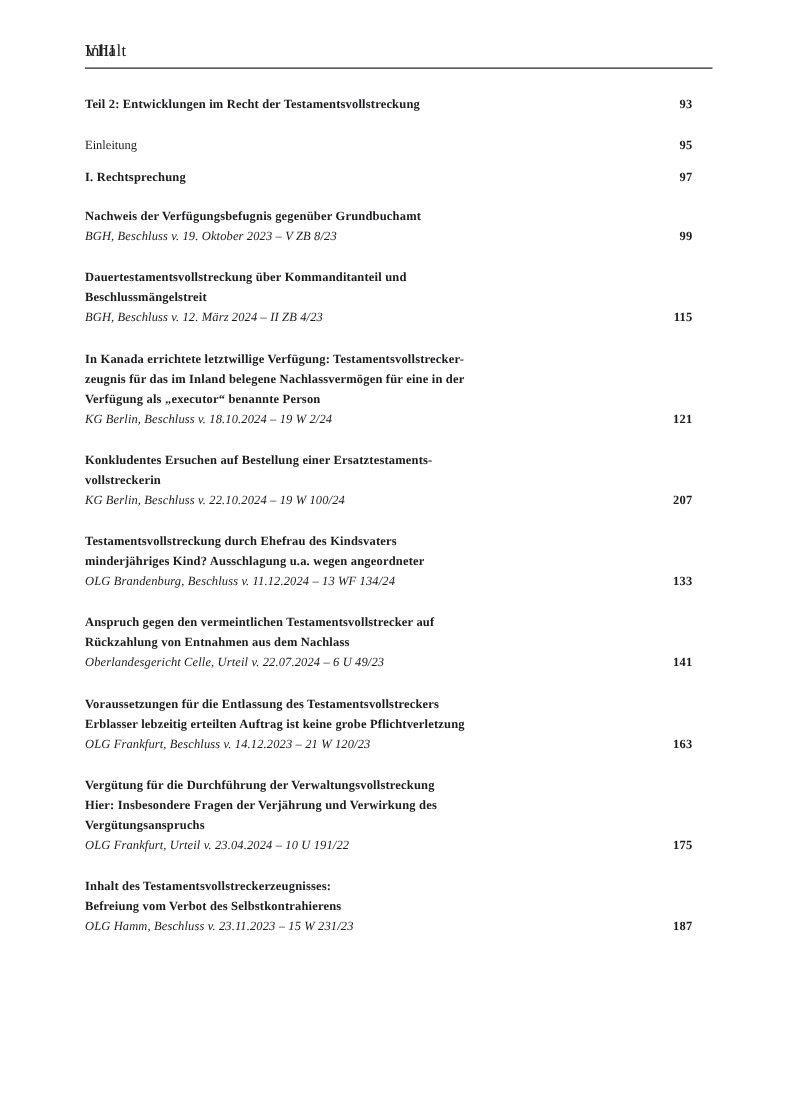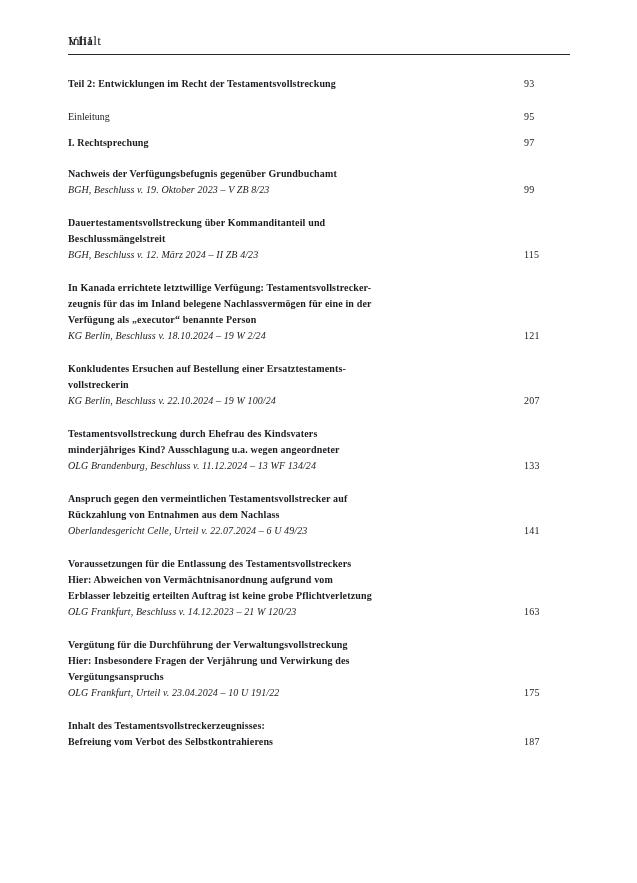--- a/index.html
+++ b/index.html
@@ -18,22 +18,22 @@
   }
   .folio{position:absolute;left:0;top:0;}
   .running-title{position:absolute;left:0;right:0;top:0;text-align:left;}
   
   .toc{margin-top:21px;}
   .toc-item{position:relative;padding-right:45px;font-size:10px;line-height:16px;}
   .toc-item .line{white-space:nowrap;}
   .t-bold .line, .bold{font-weight:bold;letter-spacing:.15px;}
   .ref{font-style:italic;letter-spacing:.1px;}
   .pageno{
-    position:absolute;right:4px;bottom:0;width:42px;
-    font-weight:normal;font-style:normal;letter-spacing:.2px;
+    position:absolute;right:16px;bottom:0;width:42px;text-align:right;
+    font-weight:bold;font-style:normal;letter-spacing:.2px;
   }
   .mb-part{margin-bottom:17px;}
   .mb-intro{margin-bottom:10px;}
   .mb-sect{margin-bottom:15px;}
   .mb-entry{margin-bottom:17px;}
 </style>
 </head>
 <body>
 
 <div class="page">
@@ -97,34 +97,34 @@
 
     <div class="toc-item mb-entry">
       <div class="line bold">Anspruch gegen den vermeintlichen Testamentsvollstrecker auf</div>
       <div class="line bold">Rückzahlung von Entnahmen aus dem Nachlass</div>
       <div class="line ref">Oberlandesgericht Celle, Urteil v. 22.07.2024 – 6 U 49/23</div>
       <div class="pageno">141</div>
     </div>
 
     <div class="toc-item mb-entry">
       <div class="line bold">Voraussetzungen für die Entlassung des Testamentsvollstreckers</div>
-      <div class="line bold">Hier: Abweichen von Vermächtnisanordnung aufgrund vom</div>
       <div class="line bold">Erblasser lebzeitig erteilten Auftrag ist keine grobe Pflichtverletzung</div>
       <div class="line ref">OLG Frankfurt, Beschluss v. 14.12.2023 – 21 W 120/23</div>
       <div class="pageno">163</div>
     </div>
 
     <div class="toc-item mb-entry">
       <div class="line bold">Vergütung für die Durchführung der Verwaltungsvollstreckung</div>
       <div class="line bold">Hier: Insbesondere Fragen der Verjährung und Verwirkung des</div>
       <div class="line bold">Vergütungsanspruchs</div>
       <div class="line ref">OLG Frankfurt, Urteil v. 23.04.2024 – 10 U 191/22</div>
       <div class="pageno">175</div>
     </div>
 
     <div class="toc-item mb-entry">
       <div class="line bold">Inhalt des Testamentsvollstreckerzeugnisses:</div>
       <div class="line bold">Befreiung vom Verbot des Selbstkontrahierens</div>
+      <div class="line ref">OLG Hamm, Beschluss v. 23.11.2023 – 15 W 231/23</div>
       <div class="pageno">187</div>
     </div>
 
   </div>
 </div>
 
 </body></html>

